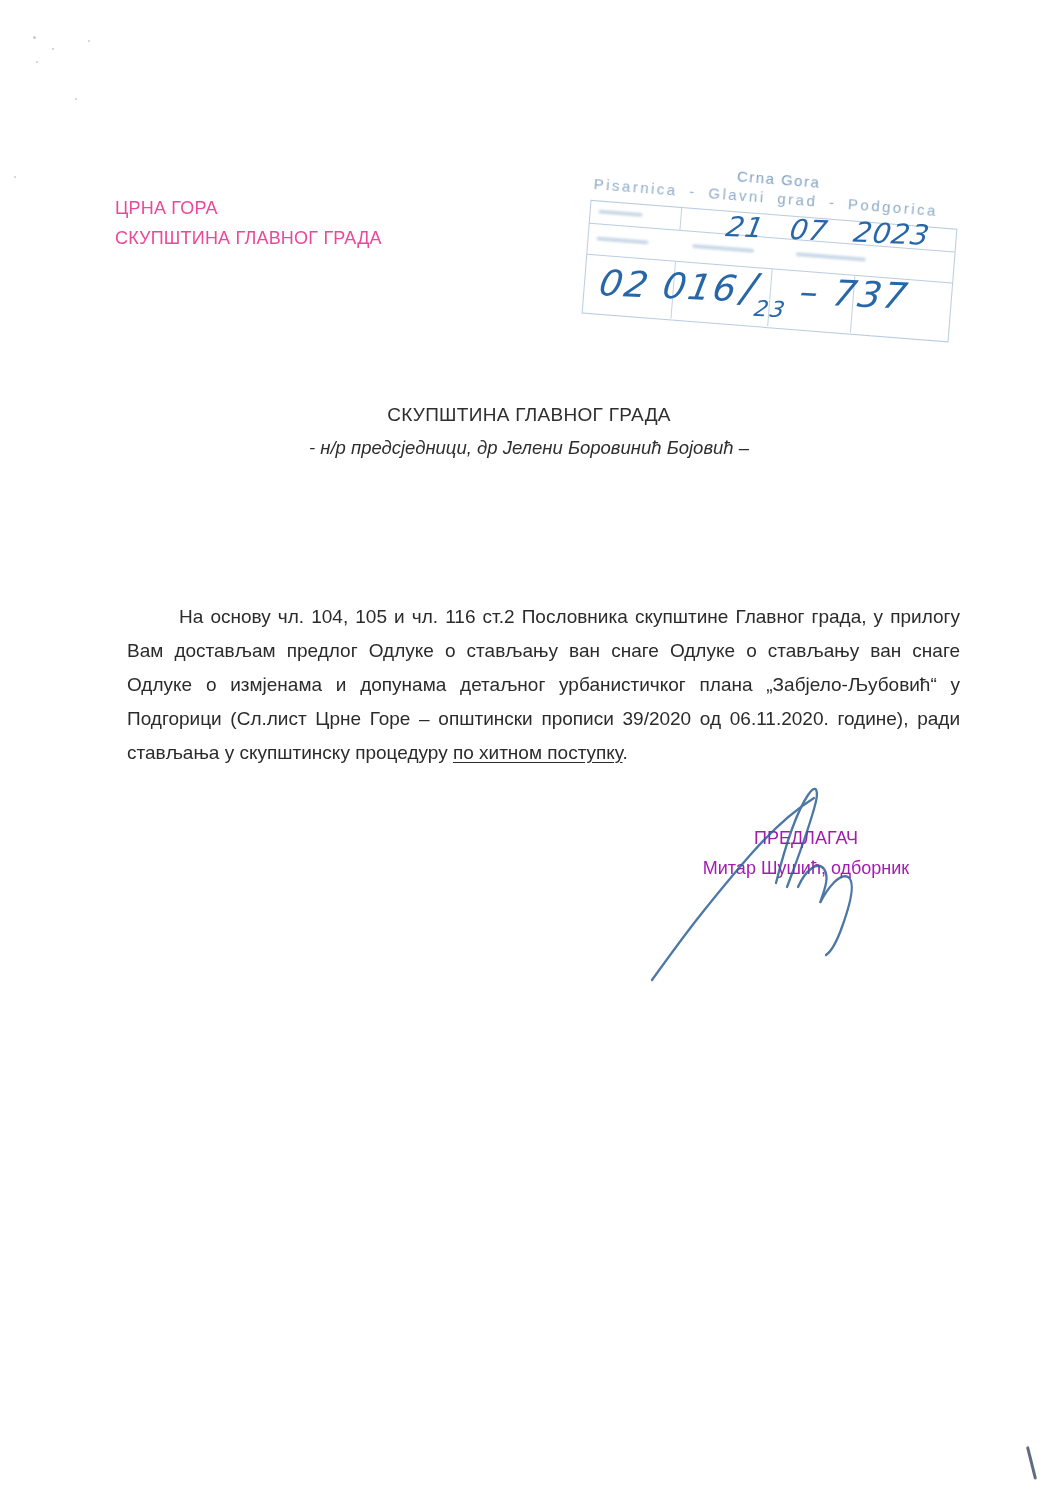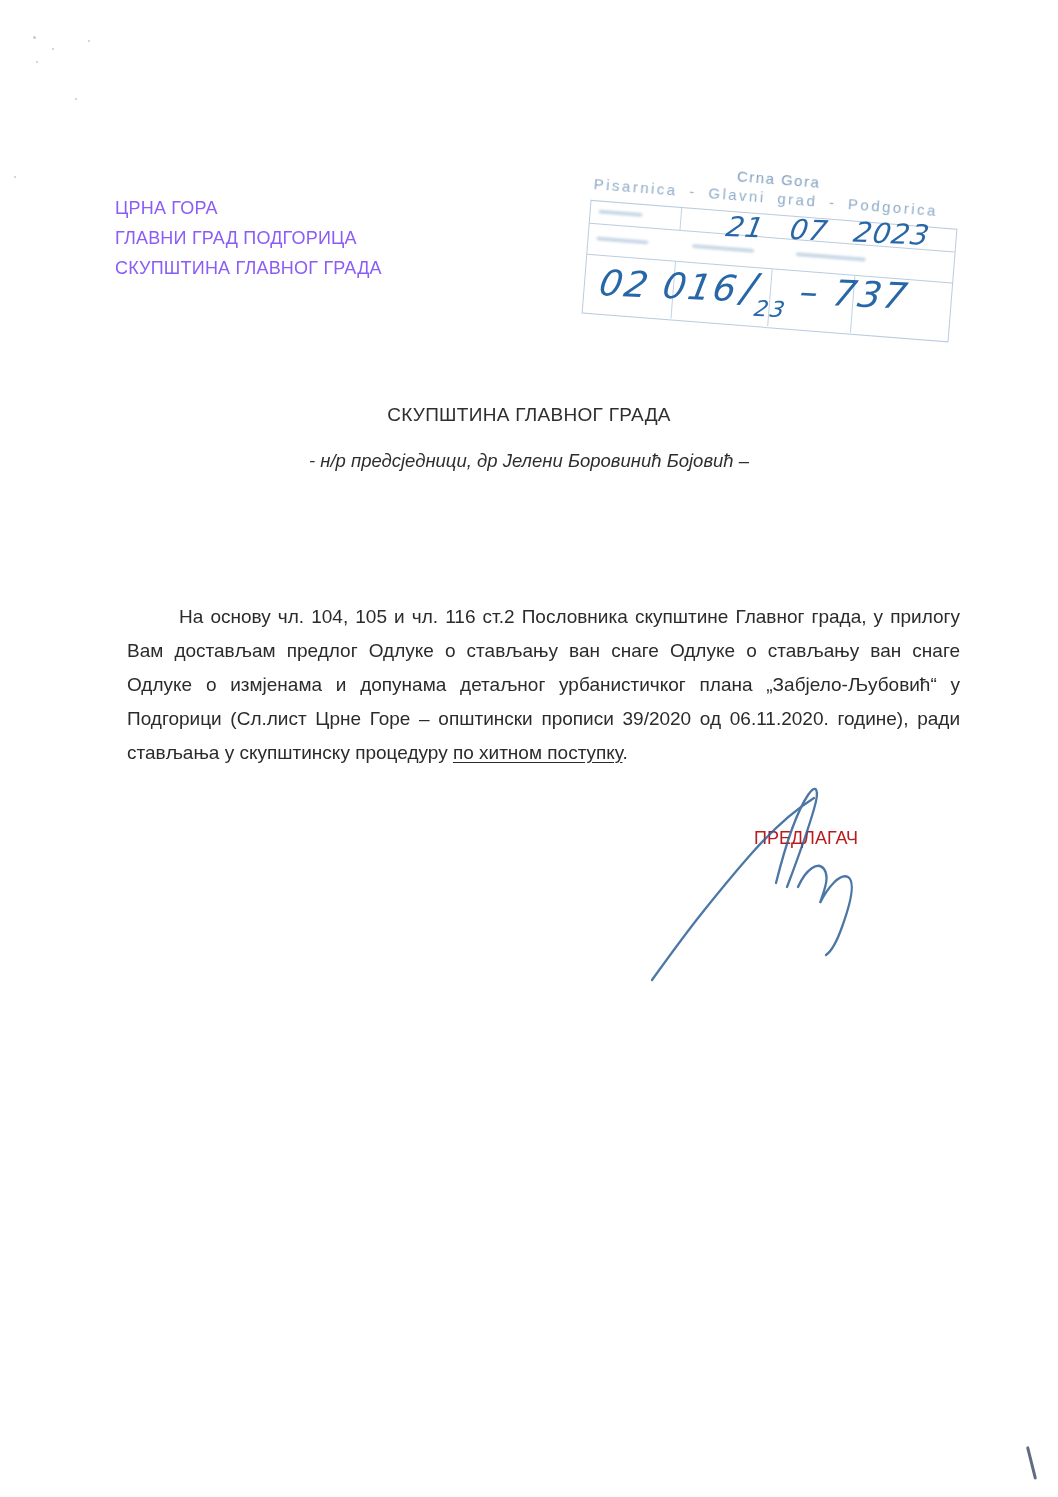--- a/index.html
+++ b/index.html
@@ -3,21 +3,21 @@
 <meta charset="utf-8">
 <style>
   html,body{margin:0;padding:0;background:#e8e8e8;}
   .page{
     position:relative;width:1058px;height:1497px;margin:0 auto;
     background:#ffffff;overflow:hidden;
     font-family:"Liberation Sans", sans-serif;color:#2d2d2d;
   }
   
   .sender{position:absolute;left:115px;top:193px;font-size:18px;line-height:30px;
-    color:#8b5cf6;letter-spacing:.2px;}
+    color:#ec4899;letter-spacing:.2px;}
   
   .stamp{position:absolute;left:594px;top:156px;width:372px;height:178px;
     transform:rotate(4.5deg);transform-origin:left top;opacity:.95;}
   .stamp-line1{position:absolute;left:0;top:0;width:100%;text-align:center;
     font-size:15px;letter-spacing:1.5px;color:rgba(96,136,176,.85);filter:blur(.4px);}
   .stamp-line2{position:absolute;left:2px;top:19px;width:100%;
     font-size:15px;letter-spacing:2.5px;word-spacing:5px;
     color:rgba(96,136,176,.75);filter:blur(.6px);white-space:nowrap;}
   .stamp-table{position:absolute;left:0;top:44px;width:366px;height:112px;
     border:1.5px solid rgba(110,150,190,.5);}
@@ -37,50 +37,49 @@
   .hw-date{position:absolute;left:138px;top:40px;font-size:28px;
     word-spacing:16px;letter-spacing:1px;transform:skewX(-8deg) rotate(-2deg);}
   .hw-number{position:absolute;left:16px;top:96px;font-size:36px;
     letter-spacing:2px;transform:skewX(-8deg) rotate(-2deg);}
   .hw-number .frac-slash{font-size:40px;margin-left:4px;}
   .hw-number .frac-den{font-size:22px;vertical-align:-14px;}
   .hw-number .num-suffix{margin-left:10px;}
   
   .recipient{position:absolute;left:0;top:404px;width:100%;text-align:center;}
   .recipient .title{font-size:19px;letter-spacing:.3px;color:#2e2e2e;}
-  .recipient .attention{font-size:18.5px;font-style:italic;margin-top:24px;color:#2e2e2e;}
+  .recipient .attention{font-size:18.5px;font-style:italic;margin-top:11px;color:#2e2e2e;}
   
   .body-par{position:absolute;left:115px;top:588px;width:833px;margin:12px;
     font-size:19px;line-height:34px;text-align:justify;text-indent:52px;
     color:#2b2b2b;}
   .ul{text-decoration:underline;text-underline-offset:3px;}
   
   .sig-block{position:absolute;left:695px;top:823px;width:222px;text-align:center;
-    font-size:18px;line-height:30px;color:#b91c1c;}
+    font-size:18px;line-height:30px;color:#a21caf;}
   .signature-svg{position:absolute;left:590px;top:765px;}
   .penmark{position:absolute;left:1030px;top:1446px;width:2.5px;height:34px;
     background:#44546a;border-radius:2px;transform:rotate(-14deg);opacity:.85;}
   
   .dot{position:absolute;border-radius:50%;background:#8a8a8a;opacity:.45;}
 </style>
 </head>
 <body>
 
 <div class="page">
 
   <span class="dot" style="left:33px;top:36px;width:3px;height:3px;"></span>
   <span class="dot" style="left:88px;top:40px;width:2px;height:2px;"></span>
   <span class="dot" style="left:36px;top:61px;width:2px;height:2px;"></span>
   <span class="dot" style="left:52px;top:48px;width:2px;height:2px;"></span>
   <span class="dot" style="left:75px;top:98px;width:2px;height:2px;"></span>
   <span class="dot" style="left:14px;top:176px;width:2px;height:2px;"></span>
 
   <div class="sender">
     <div>ЦРНА ГОРА</div>
-    <div>ГЛАВНИ ГРАД ПОДГОРИЦА</div>
     <div>СКУПШТИНА ГЛАВНОГ ГРАДА</div>
   </div>
 
   <div class="stamp">
     <div class="stamp-line1">Crna Gora</div>
     <div class="stamp-line2">Pisarnica - Glavni grad - Podgorica</div>
     <div class="stamp-table">
       <div class="r1">
         <span class="v"></span>
         <span class="blob" style="left:8px;top:8px;width:44px;"></span>
@@ -102,20 +101,21 @@
 
   <div class="recipient">
     <div class="title">СКУПШТИНА ГЛАВНОГ ГРАДА</div>
     <div class="attention">- н/р предсједници, др Јелени Боровинић Бојовић –</div>
   </div>
 
   <p class="body-par"><span>На основу чл. 104, 105 и чл. 116 ст.2 Пословника скупштине Главног града, у прилогу Вам достављам предлог Одлуке о стављању ван снаге Одлуке о стављању ван снаге Одлуке о измјенама и допунама детаљног урбанистичког плана „Забјело-Љубовић“ у Подгорици (Сл.лист Црне Горе – општински прописи 39/2020 од 06.11.2020. године), ради стављања у скупштинску процедуру </span><span class="ul">по хитном поступку</span><span>.</span></p>
 
   <div class="sig-block">
     <div>ПРЕДЛАГАЧ</div>
+    <div>Митар Шушић, одборник</div>
   </div>
 
   <svg class="signature-svg" width="330" height="235" viewBox="0 0 330 235">
     <g fill="none" stroke="#2d6096" stroke-width="2.3" stroke-linecap="round" opacity="0.85">
       <path d="M 62 215 C 80 190 96 168 112 148 C 128 128 146 106 162 88 C 178 70 200 48 224 33"></path>
       <path d="M 186 118 C 194 86 206 48 218 30 C 226 18 230 24 224 44 C 216 72 206 98 197 122"></path>
       <path d="M 208 122 C 216 104 228 96 234 104 C 240 112 234 126 230 138 C 238 122 250 108 258 112 C 266 117 260 140 252 162 C 247 176 242 186 236 190"></path>
     </g>
   </svg>
 

